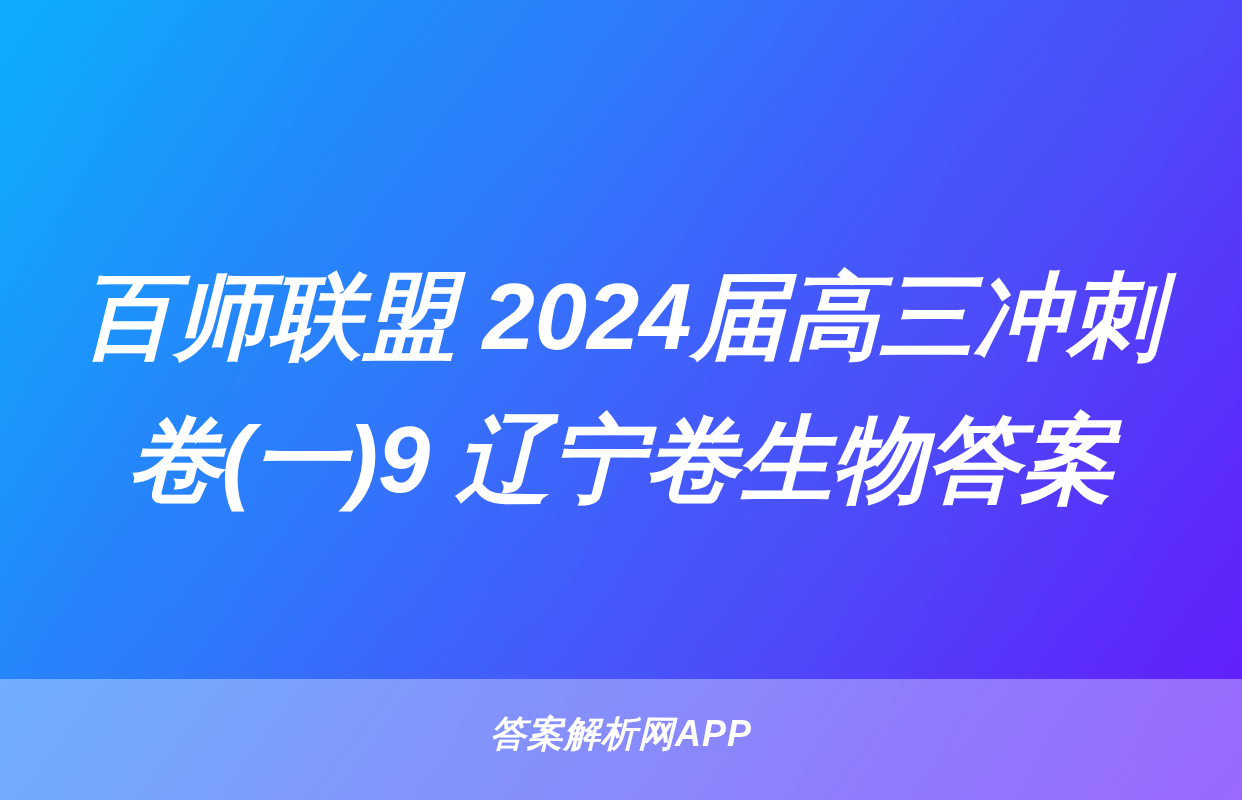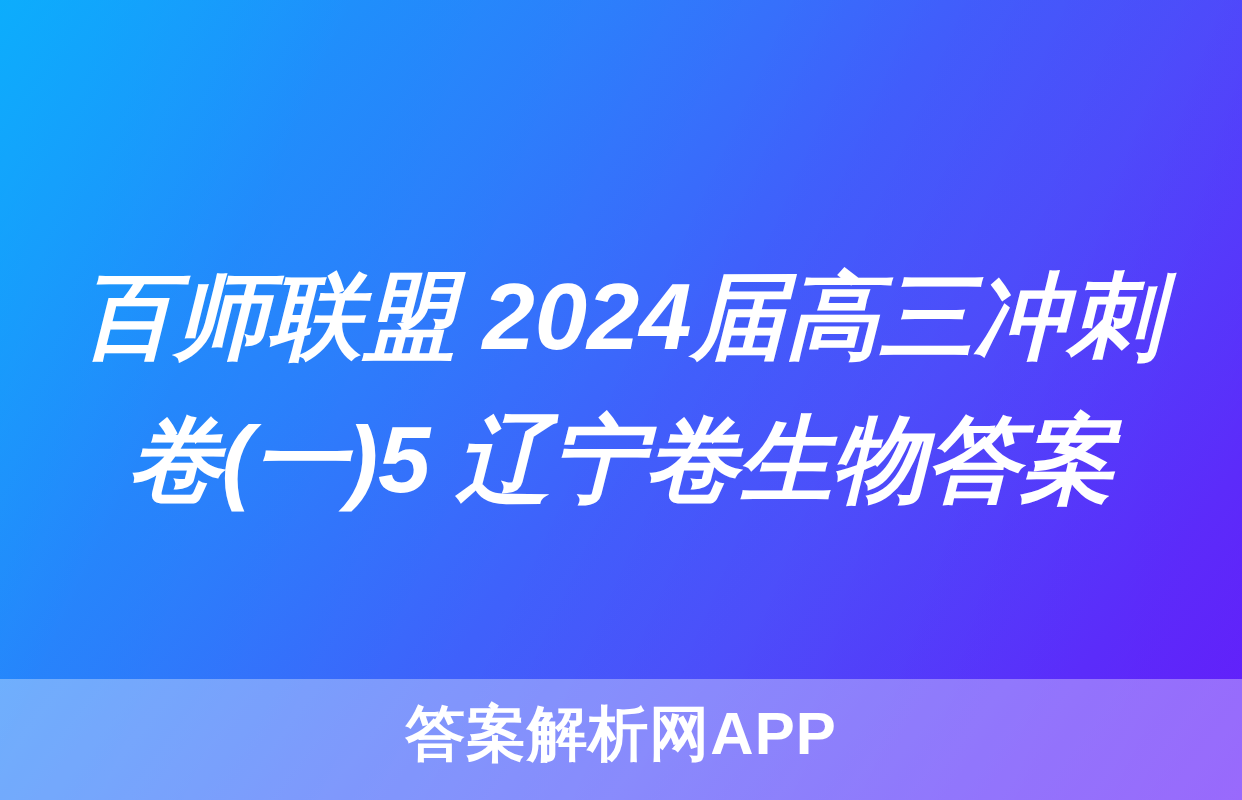--- a/index.html
+++ b/index.html
@@ -66,33 +66,34 @@
     background: rgba(255,255,255,0.34);
   }
 
   #watermark {
     position: absolute;
     left: 0;
     right: 0;
     top: 706px;
     text-align: center;
     color: #ffffff;
-    font-size: 60px;
+    font-size: 36px;
     line-height: 56px;
     font-weight: 700;
+    font-style: italic;
     letter-spacing: 1px;
     white-space: nowrap;
   }
 </style>
 </head>
 <body>
 
 <div id="canvas">
 
   <div id="gradient-sheen"></div>
 
-  <h1 id="title-block">百师联盟 2024届高三冲刺卷(一)5 辽宁卷生物答案</h1>
+  <h1 id="title-block">百师联盟 2024届高三冲刺卷(一)9 辽宁卷生物答案</h1>
 
   <div id="bottom-band"></div>
 
   <div id="watermark">答案解析网APP</div>
 
 </div>
 
 </body></html>

